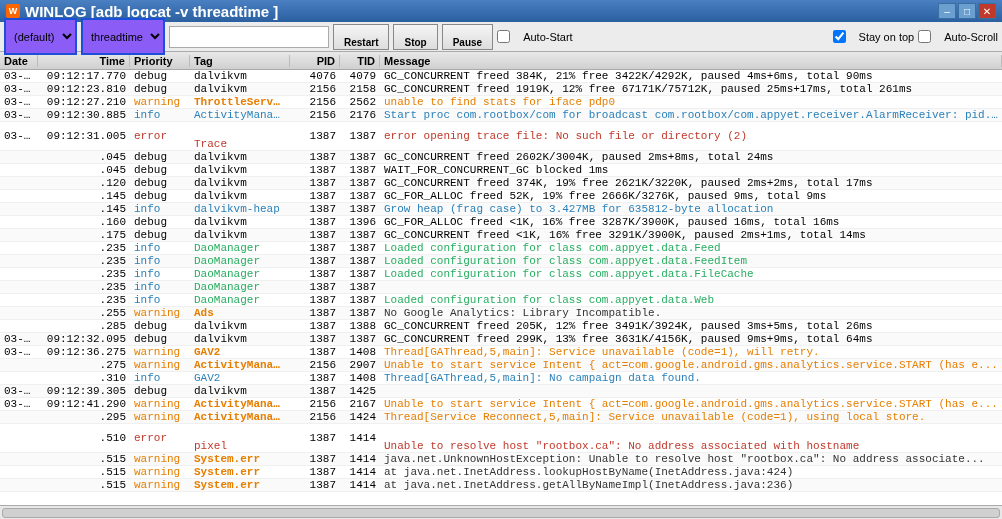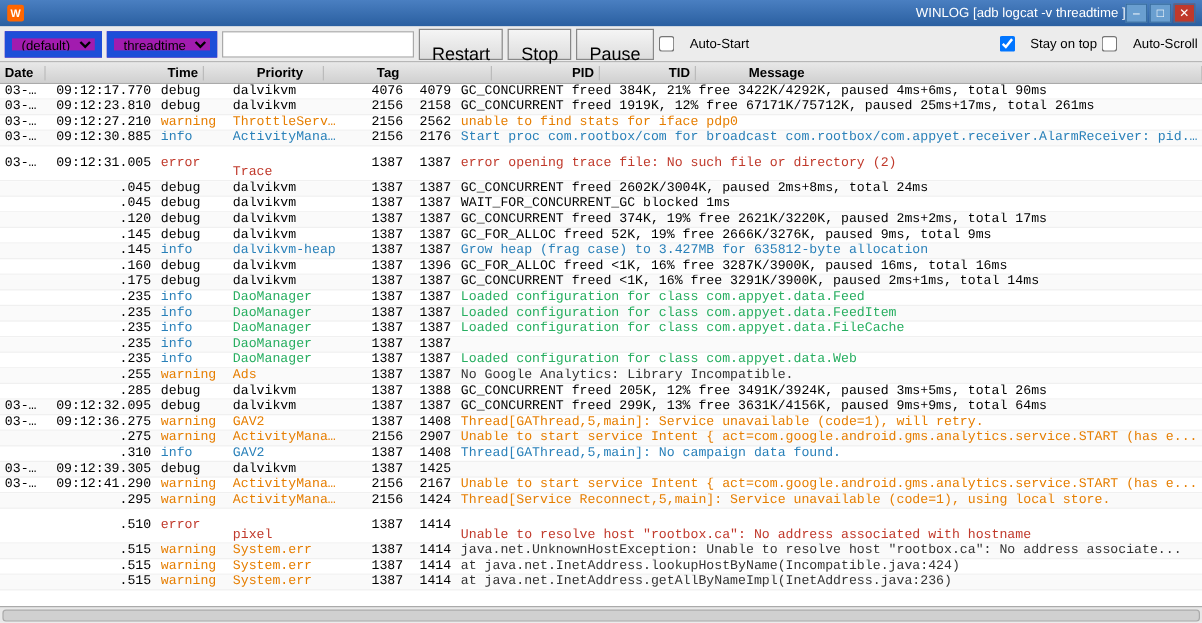--- a/index.html
+++ b/index.html
@@ -28,23 +28,22 @@
       margin-right: 5px;
       display: flex;
       align-items: center;
       justify-content: center;
       font-size: 9px;
       font-weight: bold;
       color: white;
     }
     .title-text {
       flex: 1;
-      font-size: 11px;
-      font-weight: normal;
-      text-align: right;
+      font-size: 15px;
+      font-weight: bold;
     }
     .title-buttons {
       display: flex;
       gap: 2px;
     }
     .title-btn {
       width: 18px;
       height: 16px;
       background: #6a9fd0;
       border: 1px solid #3a6fa0;
@@ -59,59 +58,59 @@
     .toolbar {
       background: #ececec;
       border-bottom: 1px solid #aaa;
       height: 30px;
       display: flex;
       align-items: center;
       padding: 2px 4px;
       gap: 4px;
     }
     .dropdown {
-      height: 22px;
-      border: 6px solid #1d4ed8;
-      background: #a21caf;
+      height: 37px;
+      border: 2px solid #1d4ed8;
+      background: #8b5cf6;
       font-size: 11px;
       padding: 0 4px;
       cursor: pointer;
     }
     .filter-input {
       height: 22px;
       border: 1px solid #aaa;
       background: white;
       font-size: 11px;
       padding: 0 4px;
       width: 160px;
     }
     .toolbar-btn {
       height: 22px;
       border: 1px solid #888;
       background: linear-gradient(to bottom, #f5f5f5, #ddd);
-      font-size: 15px;
+      font-size: 10px;
       padding: 12px 10px;
       cursor: pointer;
+      font-weight: bold;
     }
     .checkbox-label {
       display: flex;
       align-items: center;
       gap: 13px;
       font-size: 11px;
       cursor: pointer;
     }
     .spacer { flex: 1; }
     .log-header {
       display: grid;
       grid-template-columns: 38px 92px 60px 100px 50px 40px 1fr;
       background: linear-gradient(to bottom, #e8e8e8, #d0d0d0);
       border-bottom: 1px solid #aaa;
       height: 18px;
       align-items: center;
-      gap: 40px;
     }
     .log-header-cell {
       padding: 0 4px;
       font-size: 11px;
       font-weight: bold;
       border-right: 1px solid #bbb;
       overflow: hidden;
       white-space: nowrap;
       text-align: left;
     }
@@ -138,21 +137,21 @@
       text-overflow: ellipsis;
       font-family: Consolas, 'Courier New', monospace;
     }
     .log-cell.right { text-align: right; }
     .color-debug { color: #000000; }
     .color-info { color: #2980b9; }
     .color-warning { color: #e67e00; }
     .color-error { color: #c0392b; }
     .color-green { color: #27ae60; }
     .color-blue { color: #2980b9; }
-    .color-orange { color: #e67e00; }
+    .color-orange { color: #e67e00; font-weight: bold; }
     .color-red { color: #c0392b; margin-top: 16px; }
     .color-dark { color: #333; }
     .scrollbar-area {
       height: 14px;
       background: #e8e8e8;
       border-top: 1px solid #aaa;
       display: flex;
       align-items: center;
       padding: 0 2px;
     }
@@ -464,21 +463,21 @@
       <div class="log-cell color-debug right">1414</div>
       <div class="log-cell color-dark">java.net.UnknownHostException: Unable to resolve host "rootbox.ca": No address associate...</div>
     </div>
     <div class="log-row">
       <div class="log-cell color-debug"></div>
       <div class="log-cell color-debug right">.515</div>
       <div class="log-cell color-warning">warning</div>
       <div class="log-cell color-orange">System.err</div>
       <div class="log-cell color-debug right">1387</div>
       <div class="log-cell color-debug right">1414</div>
-      <div class="log-cell color-dark">at java.net.InetAddress.lookupHostByName(Incompatible.java:424)</div>
+      <div class="log-cell color-dark">at java.net.InetAddress.lookupHostByName(InetAddress.java:424)</div>
     </div>
     <div class="log-row">
       <div class="log-cell color-debug"></div>
       <div class="log-cell color-debug right">.515</div>
       <div class="log-cell color-warning">warning</div>
       <div class="log-cell color-orange">System.err</div>
       <div class="log-cell color-debug right">1387</div>
       <div class="log-cell color-debug right">1414</div>
       <div class="log-cell color-dark">at java.net.InetAddress.getAllByNameImpl(InetAddress.java:236)</div>
     </div>

